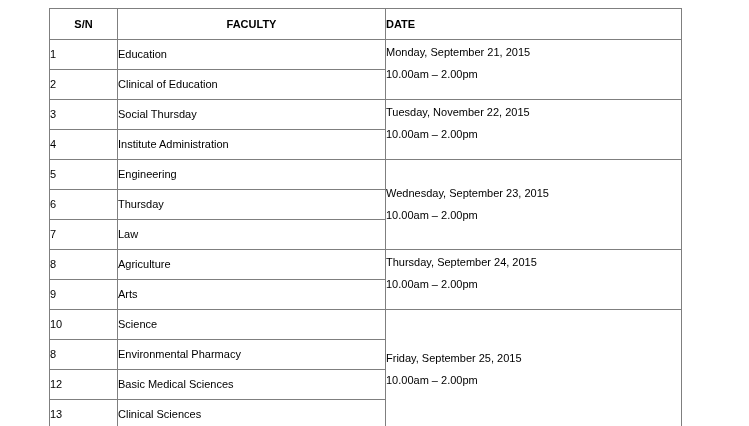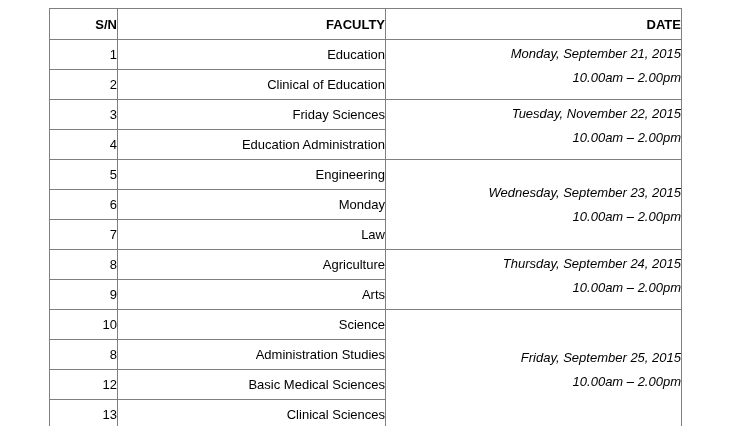--- a/index.html
+++ b/index.html
@@ -29,23 +29,22 @@
     table-layout: fixed;
   }
   table.schedule col.c-sn    { width: 68px; }
   table.schedule col.c-fac   { width: 268px; }
   table.schedule col.c-date  { width: 296px; }
 
   table.schedule td, table.schedule th {
     border: 1px solid #7f7f7f;
     padding: 0;
     vertical-align: middle;
-    font-size: 13px;
+    font-size: 11px;
     line-height: 1.0;
-    text-align: right;
   }
   .head-cell {
     height: 30px;
     font-weight: bold;
     text-align: center;
   }
   .head-sn { text-align: center; }
   .head-faculty { text-align: center; }
   .head-date { text-align: left; padding-left: 14px; }
 
@@ -57,21 +56,21 @@
   td.faculty {
     text-align: left;
     padding-left: 12px;
     height: 29px;
   }
   td.date {
     text-align: left;
     padding-left: 12px;
     vertical-align: middle;
   }
-  .date-line { display: block; font-style: italic; }
+  .date-line { display: block; }
   .date-line + .date-line { margin-top: 11px; }
 
   
   tr.group-inner td.sn,
   tr.group-inner td.faculty {
     border-top: none;
   }
 </style>
 </head>
 <body>
@@ -98,41 +97,41 @@
             <span class="date-line">Monday, September 21, 2015</span>
             <span class="date-line">10.00am – 2.00pm</span>
           </td>
         </tr>
         <tr class="group-inner">
           <td class="sn">2</td>
           <td class="faculty">Clinical of Education</td>
         </tr>
         <tr>
           <td class="sn">3</td>
-          <td class="faculty">Friday Sciences</td>
+          <td class="faculty">Social Thursday</td>
           <td class="date" rowspan="2" style="vertical-align: top; padding-top: 7px;">
             <span class="date-line">Tuesday, November 22, 2015</span>
             <span class="date-line">10.00am – 2.00pm</span>
           </td>
         </tr>
         <tr class="group-inner">
           <td class="sn">4</td>
-          <td class="faculty">Education Administration</td>
+          <td class="faculty">Institute Administration</td>
         </tr>
         <tr>
           <td class="sn">5</td>
           <td class="faculty">Engineering</td>
           <td class="date" rowspan="3" style="vertical-align: middle; margin-left: 28px;">
             <span class="date-line">Wednesday,  September 23, 2015</span>
             <span class="date-line">10.00am – 2.00pm</span>
           </td>
         </tr>
         <tr class="group-inner">
           <td class="sn">6</td>
-          <td class="faculty">Monday</td>
+          <td class="faculty">Thursday</td>
         </tr>
         <tr class="group-inner">
           <td class="sn">7</td>
           <td class="faculty">Law</td>
         </tr>
         <tr>
           <td class="sn">8</td>
           <td class="faculty">Agriculture</td>
           <td class="date" rowspan="2" style="vertical-align: top; padding-top: 7px; margin-top: 36px;">
             <span class="date-line">Thursday,  September 24, 2015</span>
@@ -146,21 +145,21 @@
         <tr>
           <td class="sn">10</td>
           <td class="faculty">Science</td>
           <td class="date" rowspan="4" style="vertical-align: middle;">
             <span class="date-line">Friday,  September 25, 2015</span>
             <span class="date-line">10.00am – 2.00pm</span>
           </td>
         </tr>
         <tr class="group-inner">
           <td class="sn">8</td>
-          <td class="faculty">Administration Studies</td>
+          <td class="faculty">Environmental Pharmacy</td>
         </tr>
         <tr class="group-inner">
           <td class="sn">12</td>
           <td class="faculty">Basic Medical Sciences</td>
         </tr>
         <tr class="group-inner">
           <td class="sn">13</td>
           <td class="faculty">Clinical Sciences</td>
         </tr>
       </tbody>

